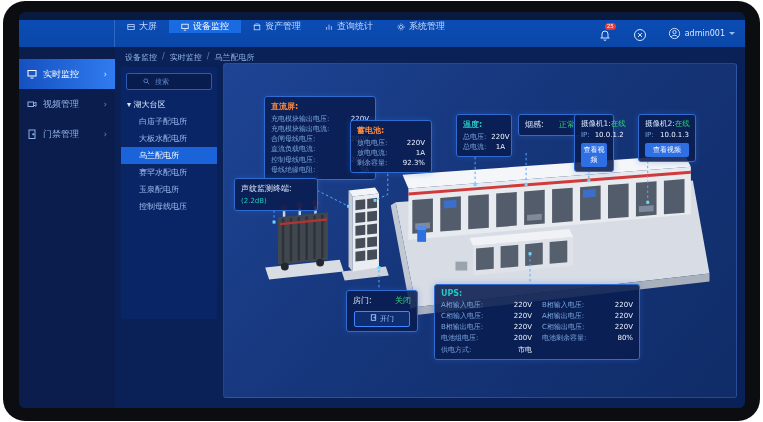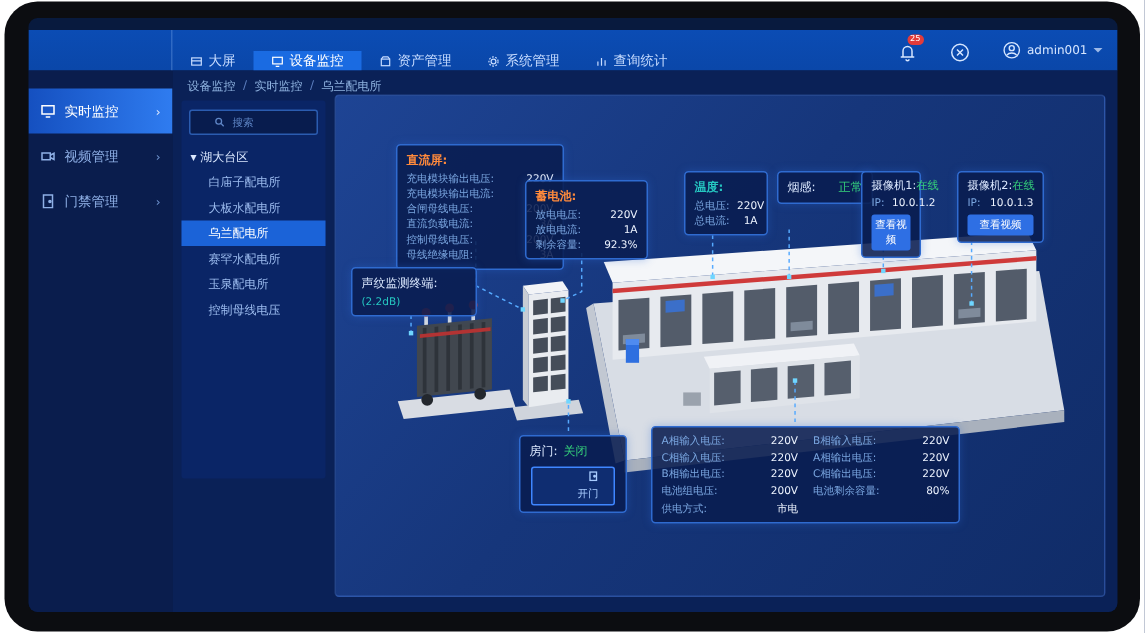--- a/index.html
+++ b/index.html
@@ -2,21 +2,21 @@
 <html><head>
 <meta charset="utf-8">
 <style>
   html,body{margin:0;padding:0;width:763px;height:422px;background:#ffffff;
     font-family:"DejaVu Sans","Liberation Sans",sans-serif;-webkit-font-smoothing:antialiased;}
   .bezel{position:absolute;left:3px;top:1px;right:3px;bottom:1px;background:#0c0d11;border-radius:22px;}
   .screen{position:absolute;left:16px;top:11px;right:15px;bottom:13px;background:#081a3e;border-radius:6px;overflow:hidden;}
   
   .header{position:absolute;left:0;right:0;top:8px;height:27px;background:linear-gradient(180deg,#0b4cb4,#0a47a9);display:flex;align-items:stretch;}
   .logo-zone{width:95px;border-right:1px solid rgba(160,200,255,.25);}
-  .tabs{display:flex;align-items:flex-end;}
+  .tabs{display:flex;align-items:flex-start;}
   .tab{display:flex;align-items:center;gap:4px;padding:0 12px;font-size:9px;color:#c7dcff;cursor:pointer;white-space:nowrap;}
   .tab.active{background:#1a6be2;color:#fff;}
   .tab svg{width:8px;height:8px;}
   .hright{position:absolute;right:10px;top:0;height:27px;display:flex;align-items:center;gap:21px;}
   .icbtn{position:relative;width:14px;height:14px;color:#d6e6ff;}
   .badge{position:absolute;top:-4px;left:7px;background:#e23b3b;color:#fff;font-size:5.5px;line-height:7px;padding:0 2px;border-radius:4px;}
   .user{display:flex;align-items:center;gap:4px;color:#d6e6ff;font-size:8px;}
   .caret{width:0;height:0;border-left:3px solid transparent;border-right:3px solid transparent;border-top:3px solid #9db9e8;}
   
   .bodywrap{position:absolute;left:0;right:0;top:35px;bottom:0;display:flex;}
@@ -45,21 +45,21 @@
   
   .co{position:absolute;background:rgba(9,28,80,.88);border:1px solid #2f6bd0;border-radius:3px;
       box-shadow:0 0 6px rgba(47,107,208,.35);padding:4px 6px;box-sizing:border-box;}
   .co-title{font-size:8px;font-weight:bold;margin-bottom:2px;white-space:nowrap;}
   .t-orange{color:#ff8a3c}.t-teal{color:#25c7c1}.t-green{color:#35d07a}.t-white{color:#dce9ff}
   .co-row{display:flex;justify-content:space-between;font-size:7px;line-height:1.45;white-space:nowrap;}
   .co-label{color:#7aa6e0;}
   .co-value{color:#eef4ff;margin-left:5px;}
   .btn-video{margin-top:3px;background:#2e6fe4;color:#fff;font-size:7px;text-align:center;padding:2px 0;border-radius:2px;cursor:pointer;}
   .btn-door{margin:4px auto 0 auto;border:1px solid #3f86ff;color:#a9ccff;font-size:7px;padding:2px 10px;border-radius:2px;
-    background:rgba(30,80,180,.3);display:flex;gap:3px;align-items:flex-end;justify-content:center;width:34px;cursor:pointer;flex-direction:column;}
+    background:rgba(30,80,180,.3);display:flex;gap:3px;align-items:flex-start;justify-content:center;width:34px;cursor:pointer;}
   .ups-grid{display:grid;grid-template-columns:repeat(2,1fr);column-gap:10px;row-gap:1px;}
 </style>
 </head>
 <body>
 
 <div class="bezel">
  <div class="screen">
 
   <div class="header">
     <div class="logo-zone"></div>
@@ -80,32 +80,32 @@
       </div>
       <div class="tab">
         <svg viewBox="0 0 10 10" fill="none" stroke="currentColor" stroke-width="1">
               <rect x="1.5" y="3" width="7" height="5.5"></rect>
               <path d="M1.5 3 L3 1.2 L7 1.2 L8.5 3"></path>
             </svg>
         <span>资产管理</span>
       </div>
       <div class="tab">
         <svg viewBox="0 0 10 10" fill="none" stroke="currentColor" stroke-width="1">
-              <circle cx="5" cy="5" r="2"></circle>
-              <circle cx="5" cy="5" r="3.8" stroke-dasharray="1.5 1.2"></circle>
-            </svg>
-        <span>系统管理</span>
-      </div>
-      <div class="tab">
-        <svg viewBox="0 0 10 10" fill="none" stroke="currentColor" stroke-width="1">
               <line x1="2" y1="8.5" x2="2" y2="5"></line>
               <line x1="5" y1="8.5" x2="5" y2="2"></line>
               <line x1="8" y1="8.5" x2="8" y2="4"></line>
             </svg>
         <span>查询统计</span>
+      </div>
+      <div class="tab">
+        <svg viewBox="0 0 10 10" fill="none" stroke="currentColor" stroke-width="1">
+              <circle cx="5" cy="5" r="2"></circle>
+              <circle cx="5" cy="5" r="3.8" stroke-dasharray="1.5 1.2"></circle>
+            </svg>
+        <span>系统管理</span>
       </div>
     </div>
     <div class="hright">
       <div class="icbtn">
         <svg viewBox="0 0 14 14" fill="none" stroke="#d6e6ff" stroke-width="1">
               <path d="M4 10 L4 6 a3 3 0 0 1 6 0 L10 10 M2.5 10 L11.5 10"></path>
               <path d="M6 11.5 a1 1 0 0 0 2 0"></path>
             </svg>
         <span class="badge">25</span>
       </div>
@@ -381,34 +381,35 @@
         </div>
 
         <div class="co" style="left:10px;top:114px;width:84px;">
           <div class="co-title t-white" style="font-weight:normal;">声纹监测终端:</div>
           <div class="co-row">
                 <span class="t-teal">(2.2dB)</span>
               </div>
         </div>
 
         <div class="co" style="left:122px;top:226px;width:72px;">
-          <div class="co-row" style="font-size:8px;justify-content:flex-start;gap:4px;">
+          <div class="co-row" style="font-size:8px;justify-content:space-between;gap:4px;">
                 <span class="t-white">房门:</span>
                 <span class="t-green">关闭</span>
               </div>
           <div class="btn-door">
             <svg width="7" height="7" viewBox="0 0 8 8" fill="none" stroke="#a9ccff" stroke-width="1">
                   <rect x="1.5" y="0.8" width="5" height="6.4"></rect>
                   <circle cx="5" cy="4" r="0.6" fill="#a9ccff"></circle>
                 </svg>
             <span>开门</span>
           </div>
         </div>
 
         <div class="co" style="left:210px;top:220px;width:206px;">
+          <div class="co-title t-teal">UPS:</div>
           <div class="ups-grid">
             <div class="co-row">
                   <span class="co-label">A相输入电压:</span>
                   <span class="co-value">220V</span>
                 </div>
             <div class="co-row">
                   <span class="co-label">B相输入电压:</span>
                   <span class="co-value">220V</span>
                 </div>
             <div class="co-row">

